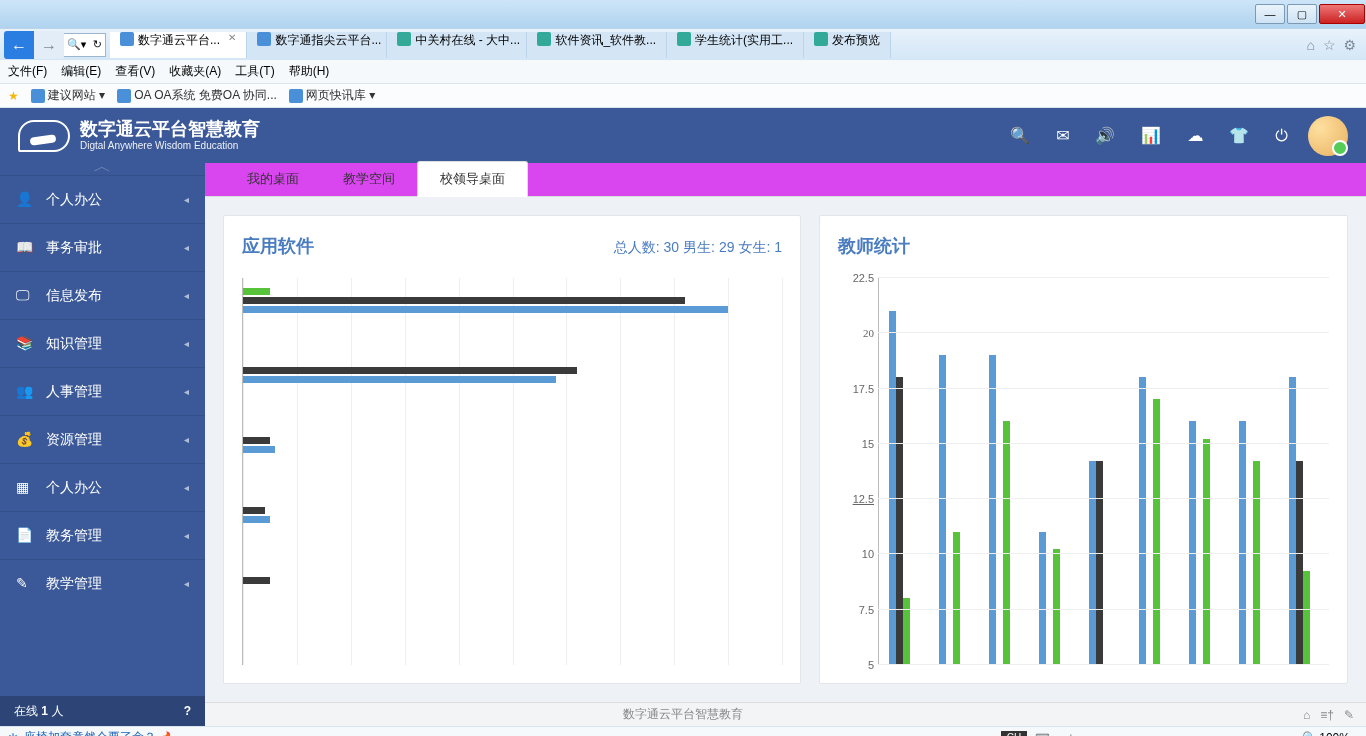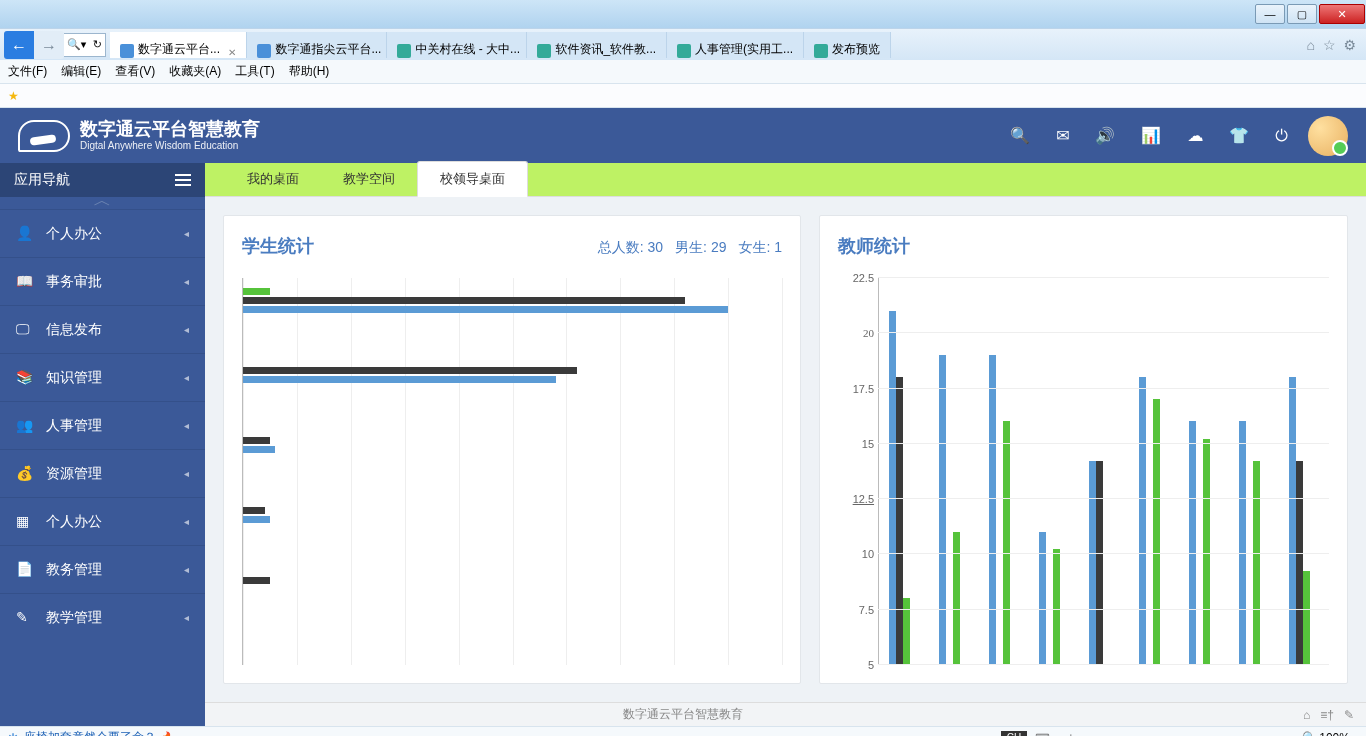--- a/index.html
+++ b/index.html
@@ -11,21 +11,21 @@
 .win-btn { width: 30px; height: 20px; margin: 0 1px; display: flex; align-items: center; justify-content: center; font-size: 11px; border: 1px solid #7a9ab5; background: linear-gradient(#eaf3fb,#cfe3f4); cursor: pointer; border-radius: 2px; }
 .win-btn.close { background: linear-gradient(#e77,#c22); color: #fff; border-color: #a00; width: 46px; }
 
 .navbar { height: 32px; background: linear-gradient(#e8f2fb,#d4e6f6); display: flex; align-items: center; border-top: 1px solid #bcd4ea; }
 .nav-btn { width: 30px; height: 28px; display: flex; align-items: center; justify-content: center; cursor: pointer; }
 .nav-back { background: #2a7de1; color: #fff; border-radius: 3px 0 0 3px; font-size: 16px; margin-left: 4px; }
 .nav-fwd { background: #e2edf7; color: #7a8a99; border-radius: 0 3px 3px 0; font-size: 16px; }
 .urlbar { flex: 0 0 310px; height: 24px; margin-left: 6px; background: #fff; border: 1px solid #9cb6ce; display: flex; align-items: center; padding: 0 4px; font-size: 12px; color: #444; }
 .url-actions { width: 42px; height: 24px; border: 1px solid #9cb6ce; border-left: none; display: flex; align-items: center; justify-content: space-around; font-size: 11px; background: #fff; }
 .tabs { display: flex; margin-left: 4px; flex: 1; }
-.tab { height: 26px; padding: 0 10px; display: flex; align-items: flex-end; font-size: 12px; background: #d4e6f6; border-right: 1px solid #bcd4ea; cursor: pointer; gap: 4px; max-width: 140px; overflow: hidden; white-space: nowrap; }
+.tab { height: 26px; padding: 0 10px; display: flex; align-items: flex-start; font-size: 12px; background: #d4e6f6; border-right: 1px solid #bcd4ea; cursor: pointer; gap: 4px; max-width: 140px; overflow: hidden; white-space: nowrap; }
 .tab.active { background: #fff; }
 .tab .favicon { width: 14px; height: 14px; background: #3a9; border-radius: 2px; display: inline-block; flex-shrink: 0; }
 .tab .favicon.blue { background: #4a90d9; }
 .tab .x { margin-left: 4px; color: #888; font-size: 10px; }
 .chrome-icons { display: flex; gap: 8px; padding: 0 10px; color: #7a8a99; font-size: 14px; }
 
 .menubar { height: 24px; background: #f5f9fc; display: flex; align-items: center; padding: 0 8px; font-size: 12px; gap: 14px; border-bottom: 1px solid #d8e4ee; }
 .menubar span { cursor: pointer; }
 
 .bookbar { height: 24px; background: #fbfcfe; display: flex; align-items: center; padding: 0 8px; font-size: 12px; gap: 12px; border-bottom: 1px solid #d8e4ee; }
@@ -53,31 +53,31 @@
 .hamburger { display: flex; flex-direction: column; gap: 3px; cursor: pointer; }
 .hamburger span { width: 16px; height: 2px; background: #fff; }
 .side-collapse { height: 12px; text-align: center; color: #6a82b0; font-size: 18px; line-height: 6px; cursor: pointer; }
 .side-item { height: 48px; display: flex; align-items: center; padding: 0 16px; font-size: 14px; cursor: pointer; border-top: 1px solid #34508a; gap: 12px; }
 .side-item .arrow { margin-left: auto; font-size: 10px; opacity: .6; }
 .side-item svg, .side-item .sic { width: 18px; height: 18px; flex-shrink: 0; }
 .side-bottom { margin-top: auto; height: 30px; display: flex; align-items: center; padding: 0 14px; font-size: 12px; background: #2c4576; justify-content: space-between; }
 
 
 .content { flex: 1; background: #eef2f6; display: flex; flex-direction: column; }
-.ctabs { height: 34px; background: #bef264; display: flex; align-items: flex-end; padding: 0 20px; border-bottom: 1px solid #ddd; }
+.ctabs { height: 34px; background: #d946ef; display: flex; align-items: flex-end; padding: 0 20px; border-bottom: 1px solid #ddd; }
 .ctab { padding: 8px 22px; font-size: 13px; cursor: pointer; color: #333; }
 .ctab.active { border: 1px solid #ddd; border-bottom: 1px solid #fff; margin-bottom: -1px; background: #fff; border-radius: 3px 3px 0 0; }
 
 .panels { flex: 1; display: flex; gap: 18px; padding: 18px; overflow: hidden; }
 .panel { background: #fff; border: 1px solid #e2e6ea; border-radius: 2px; padding: 18px; display: flex; flex-direction: column; }
 .panel.left { flex: 1.1; }
 .panel.right { flex: 1; }
 .panel-head { display: flex; align-items: baseline; margin-bottom: 20px; }
 .panel-title { font-size: 18px; font-weight: bold; color: #4a7cc0; }
-.stats { margin-left: auto; font-size: 14px; color: #4a7cc0; display: flex; gap: 12px; }
+.stats { margin-left: auto; font-size: 14px; color: #4a7cc0; display: flex; gap: 4px; }
 
 
 .hchart { flex: 1; position: relative; border-left: 1px solid #bbb; padding-left: 0; }
 .hrow { height: 70px; position: relative; }
 .hbar { position: absolute; height: 7px; left: 0; }
 .hgrid { position: absolute; top: 0; bottom: 0; width: 1px; background: #eee; }
 
 
 .vchart { flex: 1; position: relative; padding-left: 40px; }
 .yaxis { position: absolute; left: 0; top: 0; bottom: 0; width: 40px; }
@@ -129,21 +129,21 @@
       <div class="tab">
         <span class="favicon "></span>
         <span>中关村在线 - 大中...</span>
       </div>
       <div class="tab">
         <span class="favicon "></span>
         <span>软件资讯_软件教...</span>
       </div>
       <div class="tab">
         <span class="favicon "></span>
-        <span>人事管理(实用工...</span>
+        <span>学生统计(实用工...</span>
       </div>
       <div class="tab">
         <span class="favicon "></span>
         <span>发布预览</span>
       </div>
     </div>
   <div class="chrome-icons">
     <span>⌂</span>
     <span>☆</span>
     <span>⚙</span>
@@ -154,20 +154,25 @@
     <span>文件(F)</span>
     <span>编辑(E)</span>
     <span>查看(V)</span>
     <span>收藏夹(A)</span>
     <span>工具(T)</span>
     <span>帮助(H)</span>
   </div>
 
 <div class="bookbar">
   <span class="star">★</span>
+  <div id="bookmarks" style="display:flex;gap:12px">
+      <div class="bk"><span class="ic" style="background:#4a90d9;border-radius:2px"></span>建议网站 ▾</div>
+      <div class="bk"><span class="ic" style="background:#4a90d9;border-radius:2px"></span>OA OA系统 免费OA 协同...</div>
+      <div class="bk"><span class="ic" style="background:#4a90d9;border-radius:2px"></span>网页快讯库 ▾</div>
+    </div>
 </div>
 
 <div class="app-header">
   <div class="logo">
     <div class="logo-icon"></div>
     <div>
       <div class="logo-text">数字通云平台智慧教育</div>
       <div class="logo-sub">Digtal Anywhere Wisdom Education</div>
     </div>
   </div>
@@ -179,28 +184,20 @@
     <span>📊</span>
     <span>☁</span>
     <span>👕</span>
     <span>⏻</span>
   </div>
   <div class="avatar"></div>
 </div>
 
 <div class="main">
   <div class="sidebar">
-    <div class="side-title">
-      <span>应用导航</span>
-      <div class="hamburger">
-          <span></span>
-          <span></span>
-          <span></span>
-        </div>
-    </div>
     <div class="side-collapse">︿</div>
     <div id="side-items">
         <div class="side-item">
           <span class="sic">👤</span>
           <span>个人办公</span>
           <span class="arrow">◂</span>
         </div>
         <div class="side-item">
           <span class="sic">📖</span>
           <span>事务审批</span>
@@ -235,33 +232,41 @@
           <span class="sic">📄</span>
           <span>教务管理</span>
           <span class="arrow">◂</span>
         </div>
         <div class="side-item">
           <span class="sic">✎</span>
           <span>教学管理</span>
           <span class="arrow">◂</span>
         </div>
       </div>
+    <div class="side-bottom">
+      <span>
+        <span>在线</span>
+        <b>1</b>
+        <span>人</span>
+      </span>
+      <span style="font-weight:bold">?</span>
+    </div>
   </div>
 
   <div class="content">
     <div class="ctabs" id="ctabs">
         <div class="ctab">我的桌面</div>
         <div class="ctab">教学空间</div>
         <div class="ctab active">校领导桌面</div>
       </div>
     <div class="panels">
 
       <div class="panel left">
         <div class="panel-head">
-          <div class="panel-title">学生统计</div>
+          <div class="panel-title">应用软件</div>
           <div class="stats">
             <span><span>总人数:</span> <span>30</span></span>
             <span><span>男生:</span> <span>29</span></span>
             <span><span>女生:</span> <span>1</span></span>
           </div>
         </div>
         <div class="hchart" id="hchart">
             <div class="hgrid" style="left: 0%;"></div>
             <div class="hgrid" style="left: 10%;"></div>
             <div class="hgrid" style="left: 20%;"></div>

